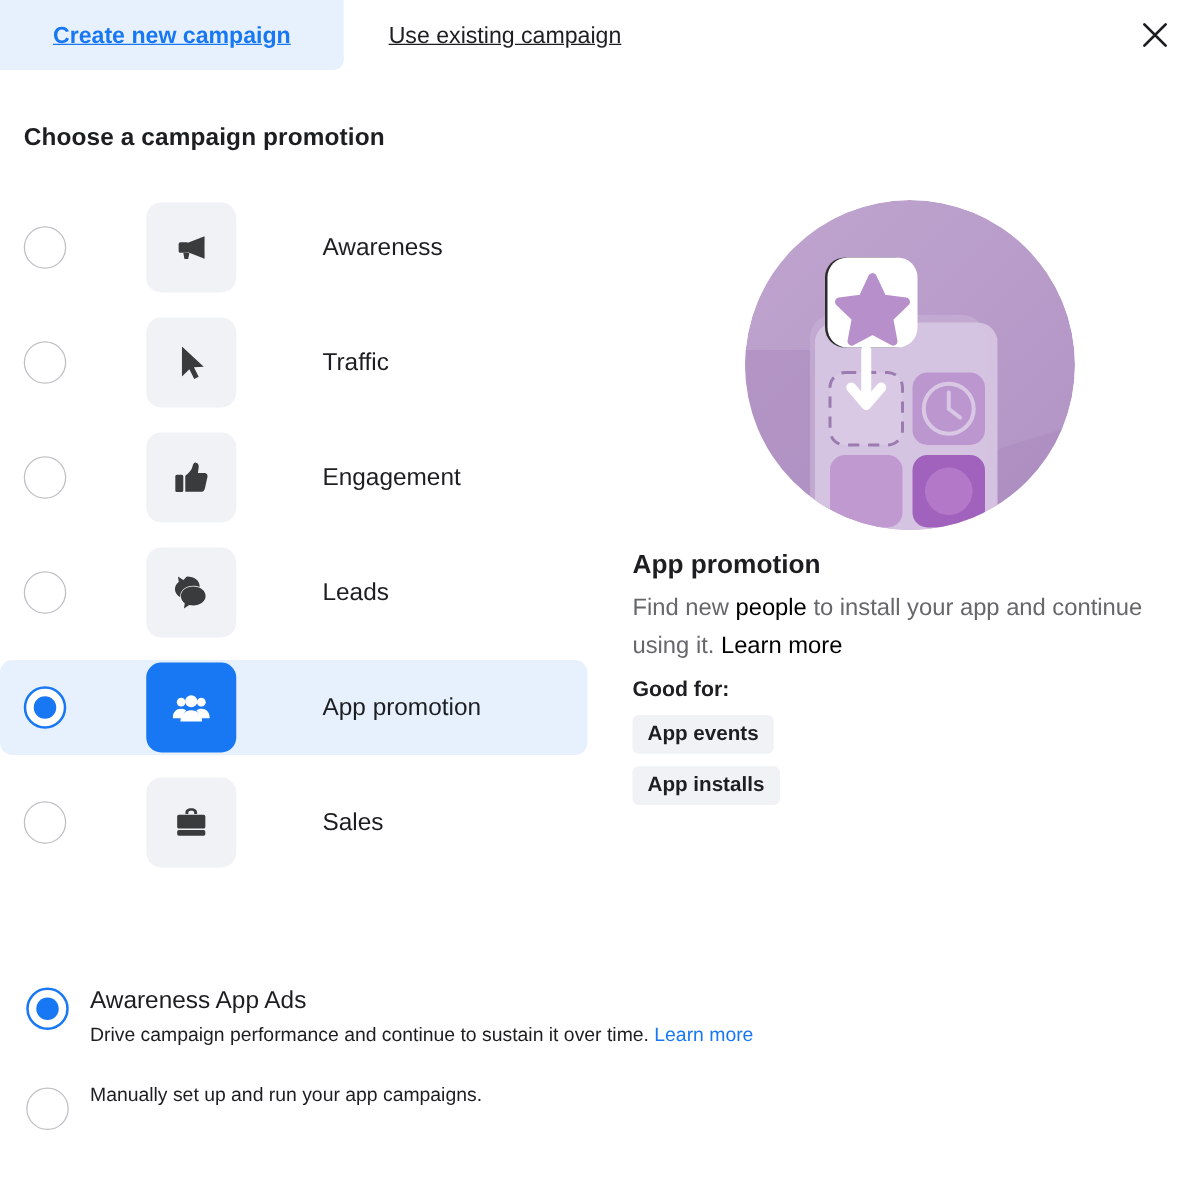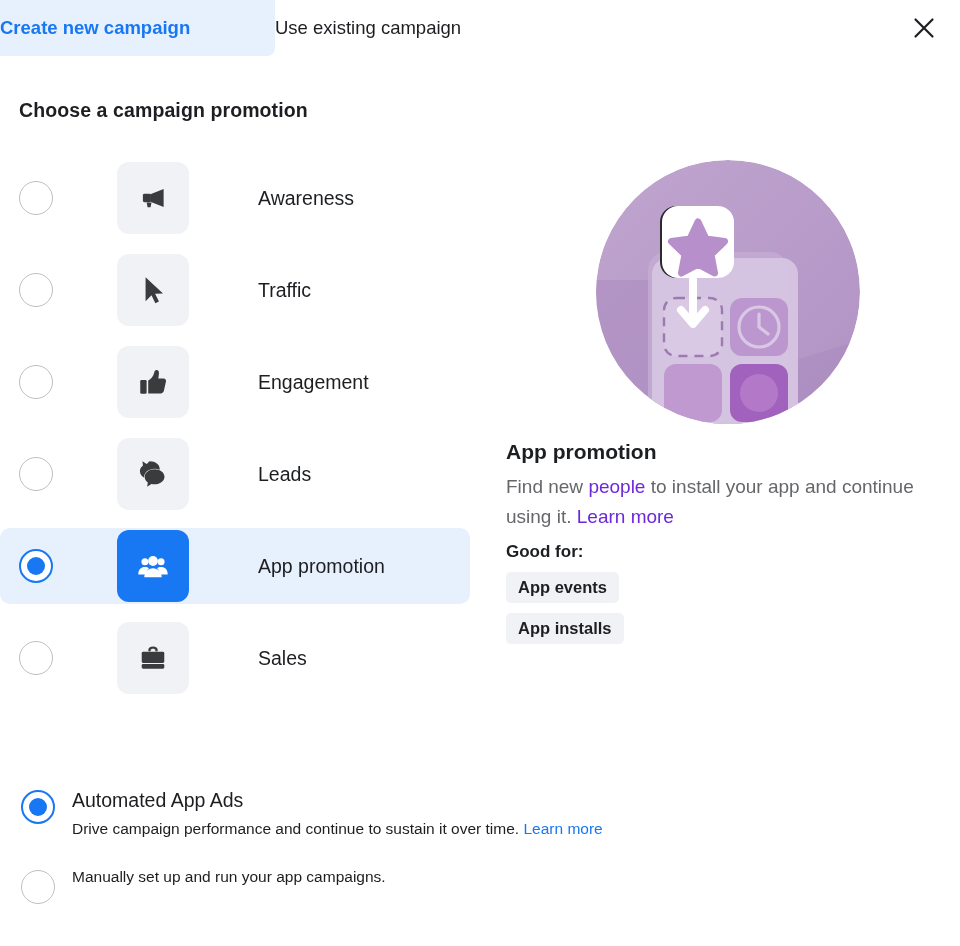--- a/index.html
+++ b/index.html
@@ -10,22 +10,22 @@
     font-family: "Liberation Sans", sans-serif;
     -webkit-font-smoothing: antialiased;
     overflow: hidden;
   }
   .page { position: relative; width: 960px; height: 946px; background: #fff; }
 
   
   .tabbar { position: absolute; left: 0; top: 0; width: 960px; height: 56px; }
   .tab {
     position: absolute; top: 0; height: 56px;
-    display: flex; align-items: center; 
-    font-size: 18.5px; cursor: pointer; white-space: nowrap;
+    display: flex; align-items: center; justify-content: center;
+    font-size: 18.5px; cursor: pointer; white-space: nowrap; text-decoration: underline;
   }
   .tab-active {
     left: 0; width: 275px;
     background: #e7f0fd;
     border-radius: 0 0 8px 0;
     color: #1877f2; font-weight: bold;
   }
   .tab-inactive {
     left: 275px; width: 258px;
     color: #1c1e21; font-weight: normal;
@@ -94,21 +94,21 @@
   }
   .illus { width: 264px; height: 264px; display: block; }
 
   .detail-title {
     margin-top: 16px; font-size: 21px; font-weight: bold; color: #1c1e21;
   }
   .detail-desc {
     margin-top: 8px; font-size: 19px; line-height: 30px; color: #65676b;
     max-width: 410px;
   }
-  .link { color: #6d28d9; cursor: pointer; }
+  .link { color: #000000; cursor: pointer; }
   .good-for {
     margin-top: 10px; font-size: 17px; font-weight: bold; color: #1c1e21;
   }
   .chip {
     display: inline-block; margin-top: 10px;
     background: #f0f2f5; border-radius: 5px;
     padding: 6px 12px; font-size: 16.5px; font-weight: bold; color: #1c1e21;
   }
   .chip-row { display: block; }
 
@@ -313,21 +313,21 @@
       <span class="chip">App installs</span>
     </div>
 
   </div>
 
 
   <div class="types">
 
     <div class="type-row">
       <div class="type-radio checked"></div>
-      <div class="type-name">Automated App Ads</div>
+      <div class="type-name">Awareness App Ads</div>
       <div class="type-desc">
         <span>Drive campaign performance and continue to sustain it over time. </span><span class="link">Learn more</span>
       </div>
     </div>
 
     <div class="type-row">
       <div class="type-radio"></div>
       <div class="type-desc">
         <span>Manually set up and run your app campaigns.</span>
       </div>

